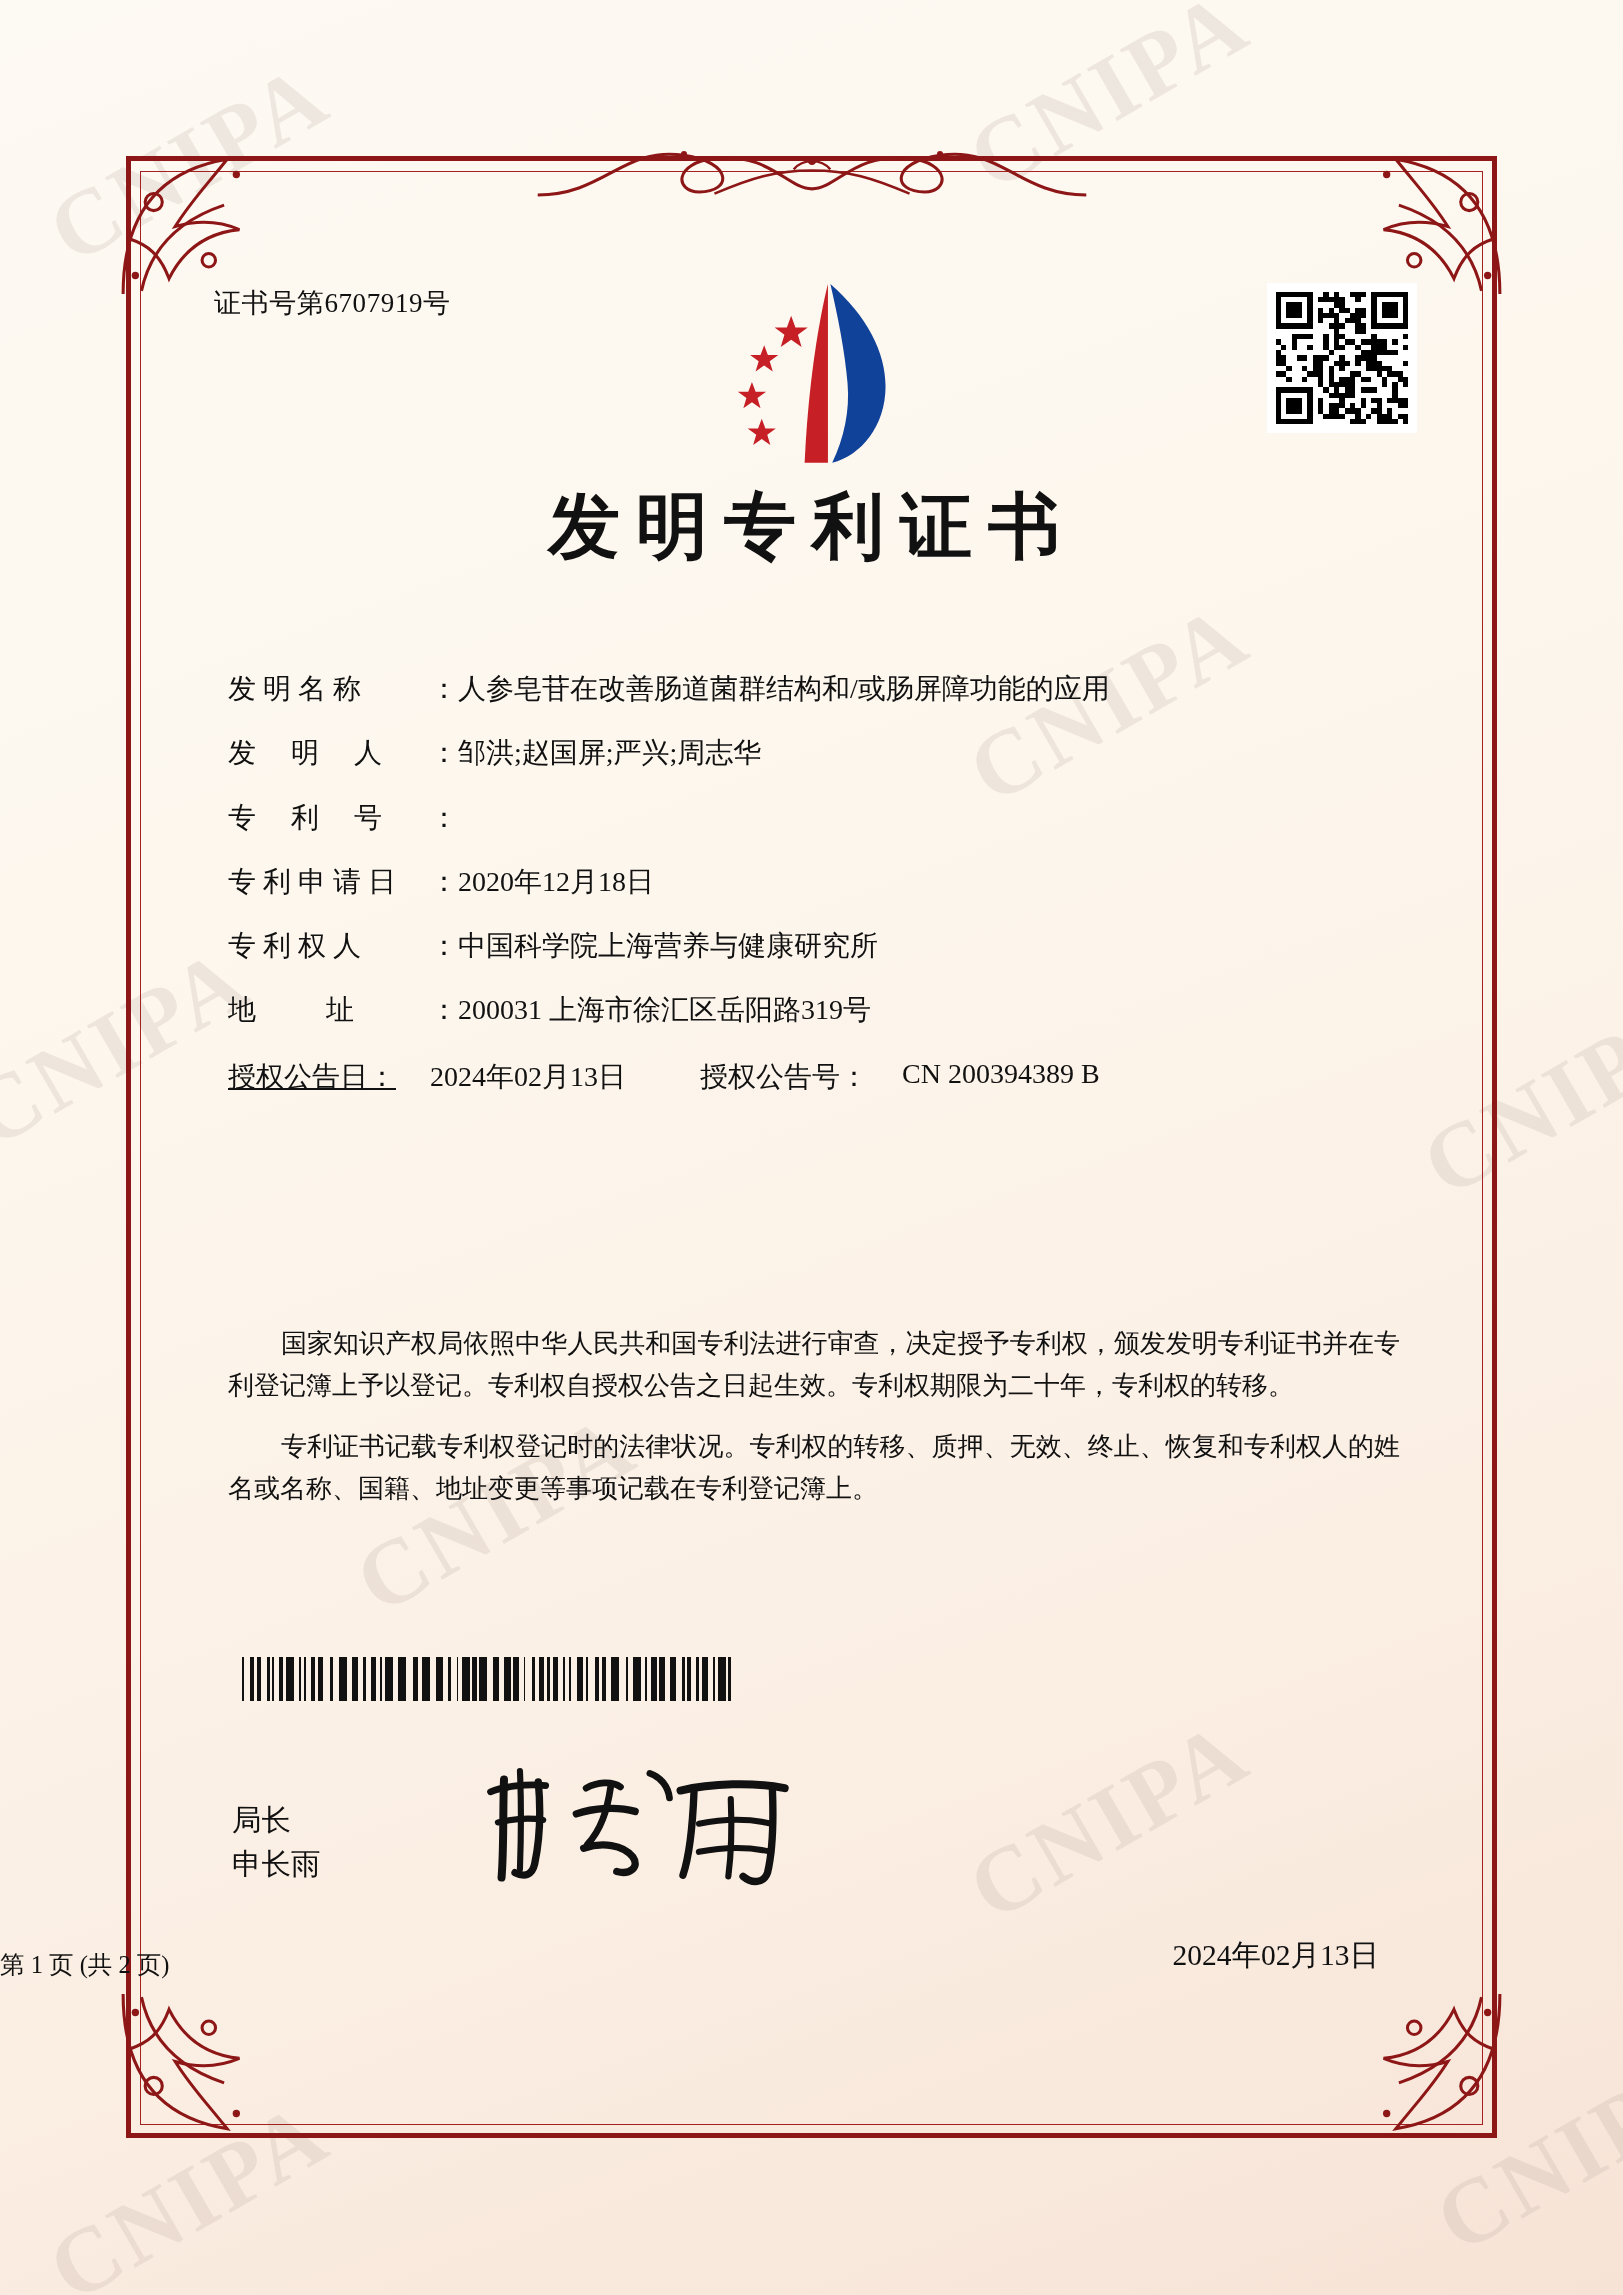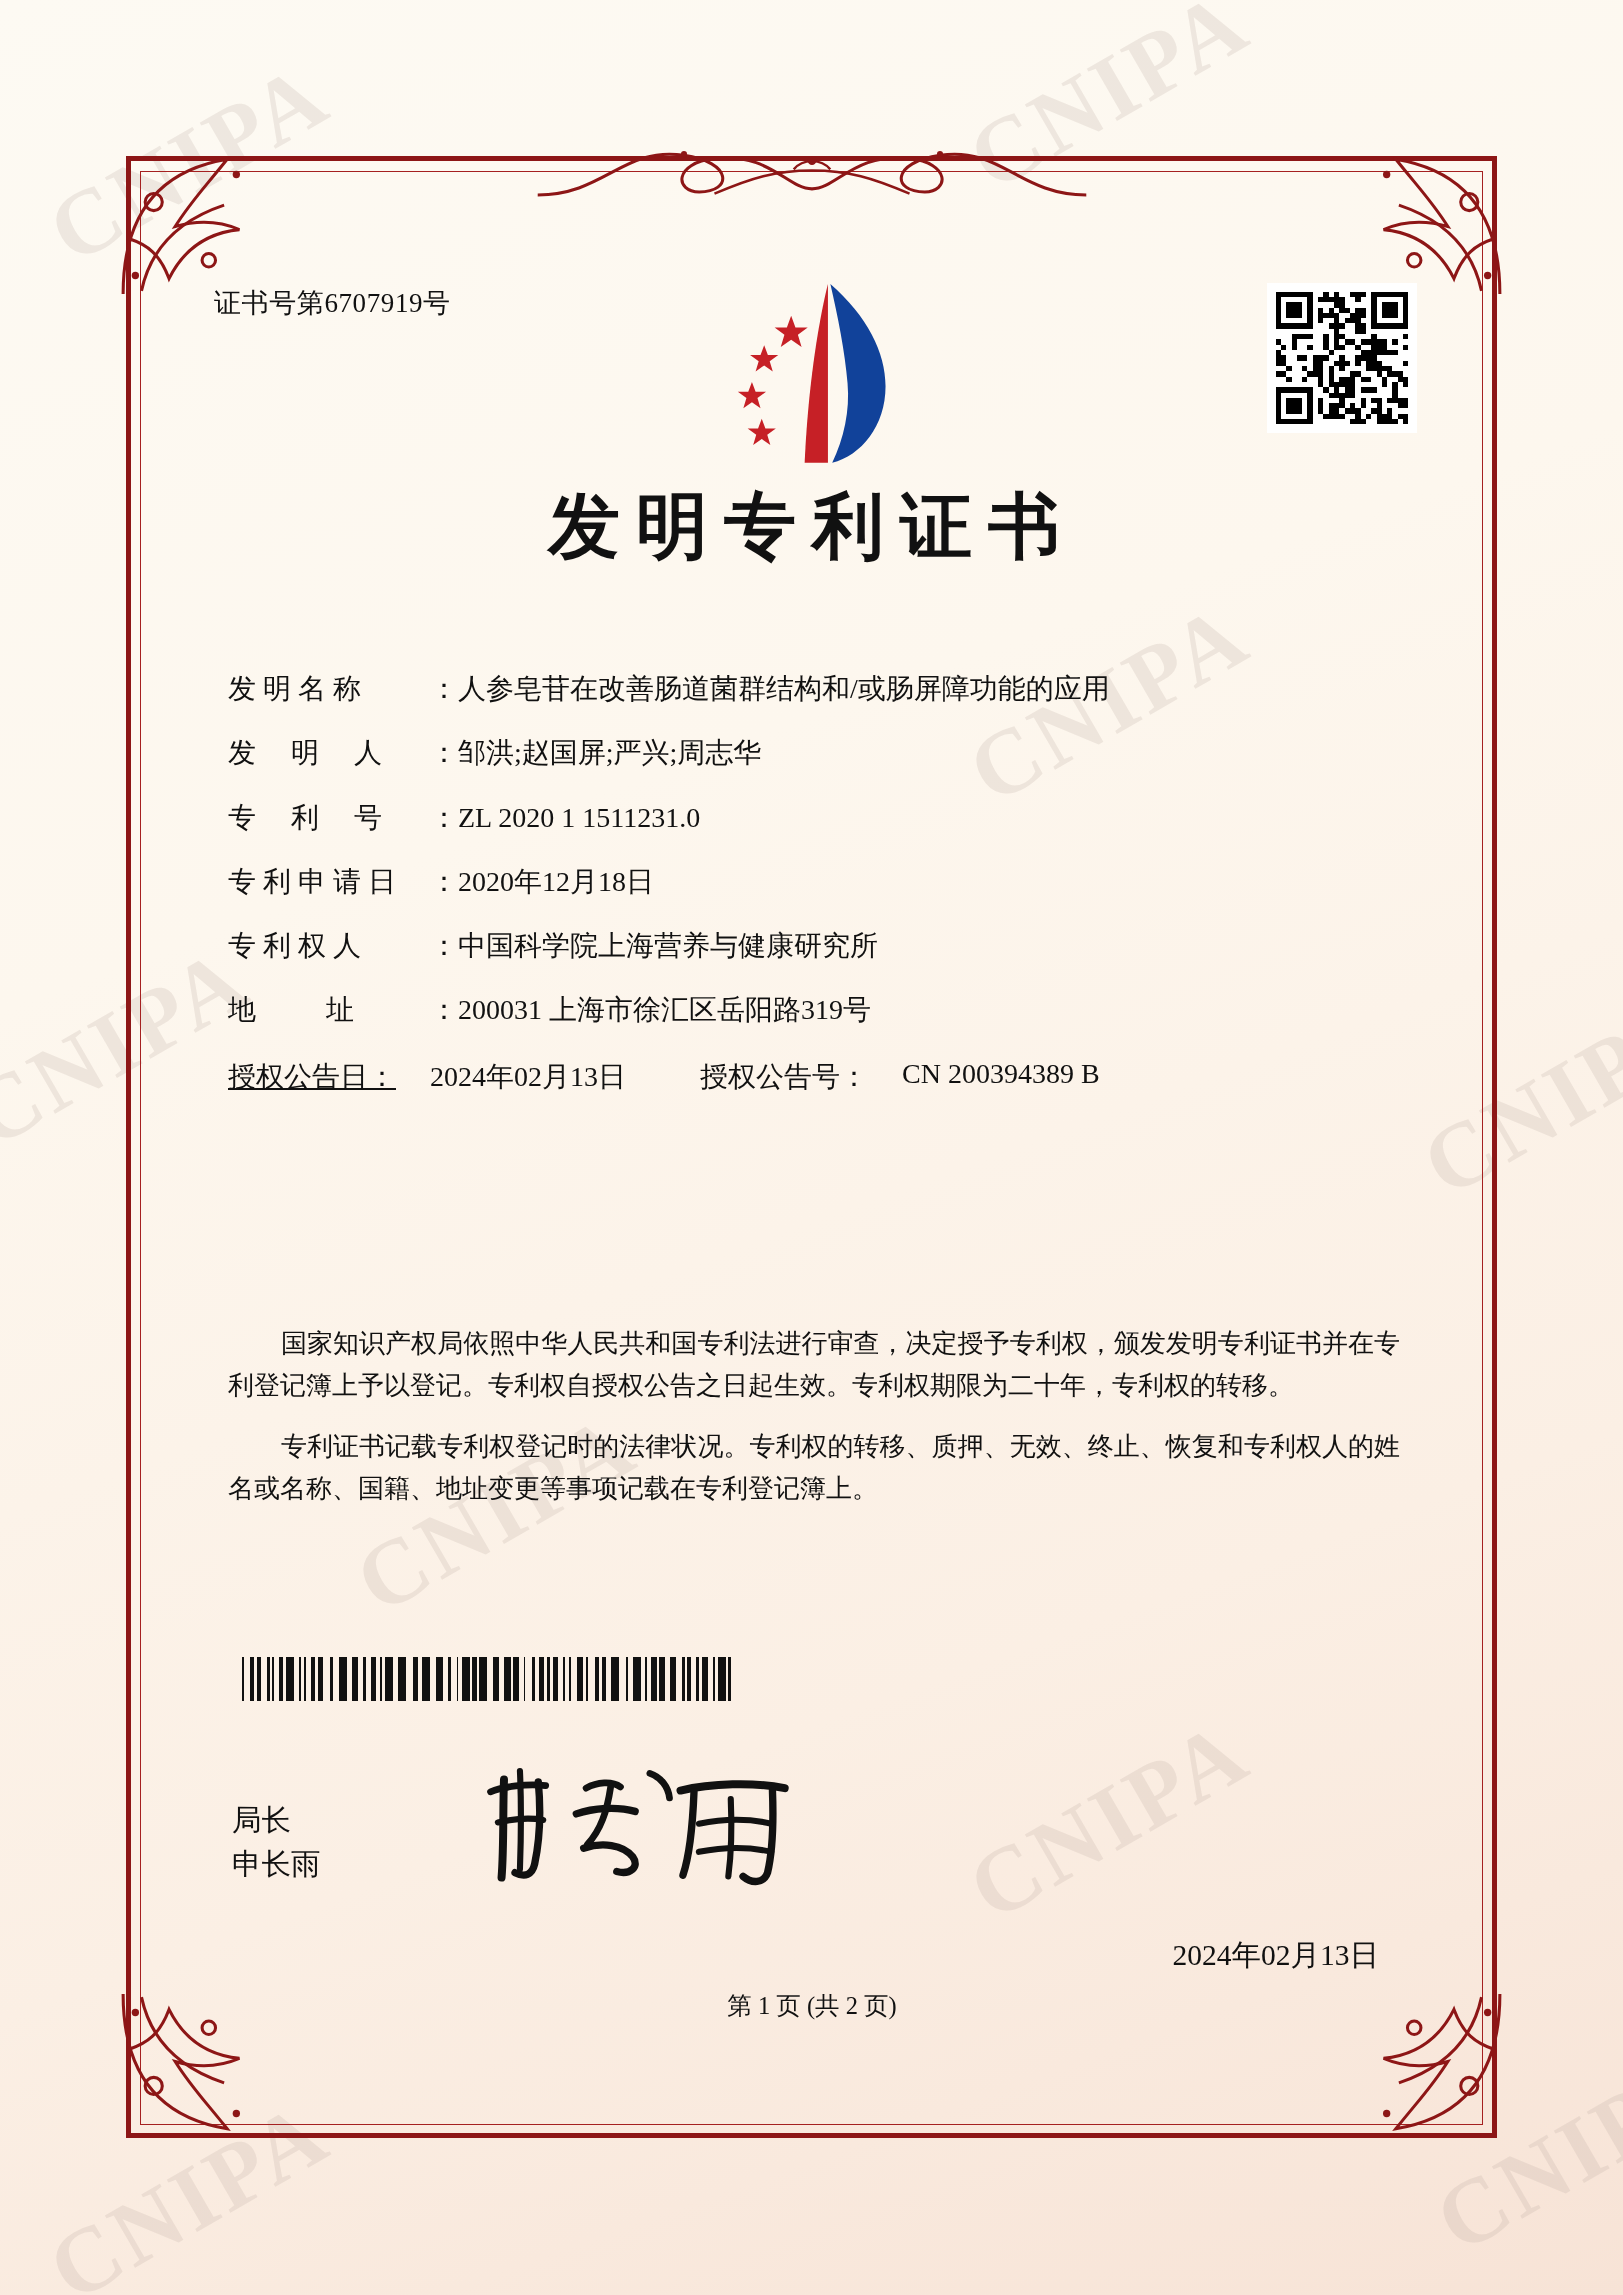--- a/index.html
+++ b/index.html
@@ -218,22 +218,21 @@
     position: absolute;
     right: 245px;
     top: 1936px;
     font-size: 29.5px;
     color: #111;
   }
 
   .pagenum {
     position: absolute;
     left: 0; right: 0;
-    top: 1989px;
-    text-align: center;
+    top: 1948px;
     font-size: 24.5px;
     color: #111;
   }
 
   .footnote {
     position: absolute;
     left: 0; right: 0;
     top: 2181px;
     text-align: center;
     font-size: 28px;
@@ -986,21 +985,20 @@
       <span class="fvalue">人参皂苷在改善肠道菌群结构和/或肠屏障功能的应用</span>
     </div>
     <div class="frow">
       <span class="flabel">发     明     人</span>
       <span class="fcolon">：</span>
       <span class="fvalue">邹洪;赵国屏;严兴;周志华</span>
     </div>
     <div class="frow">
       <span class="flabel">专     利     号</span>
       <span class="fcolon">：</span>
-      <span class="fvalue">ZL 2020 1 1511231.0</span>
     </div>
     <div class="frow">
       <span class="flabel">专 利 申 请 日</span>
       <span class="fcolon">：</span>
       <span class="fvalue">2020年12月18日</span>
     </div>
     <div class="frow">
       <span class="flabel">专 利 权 人</span>
       <span class="fcolon">：</span>
       <span class="fvalue">

